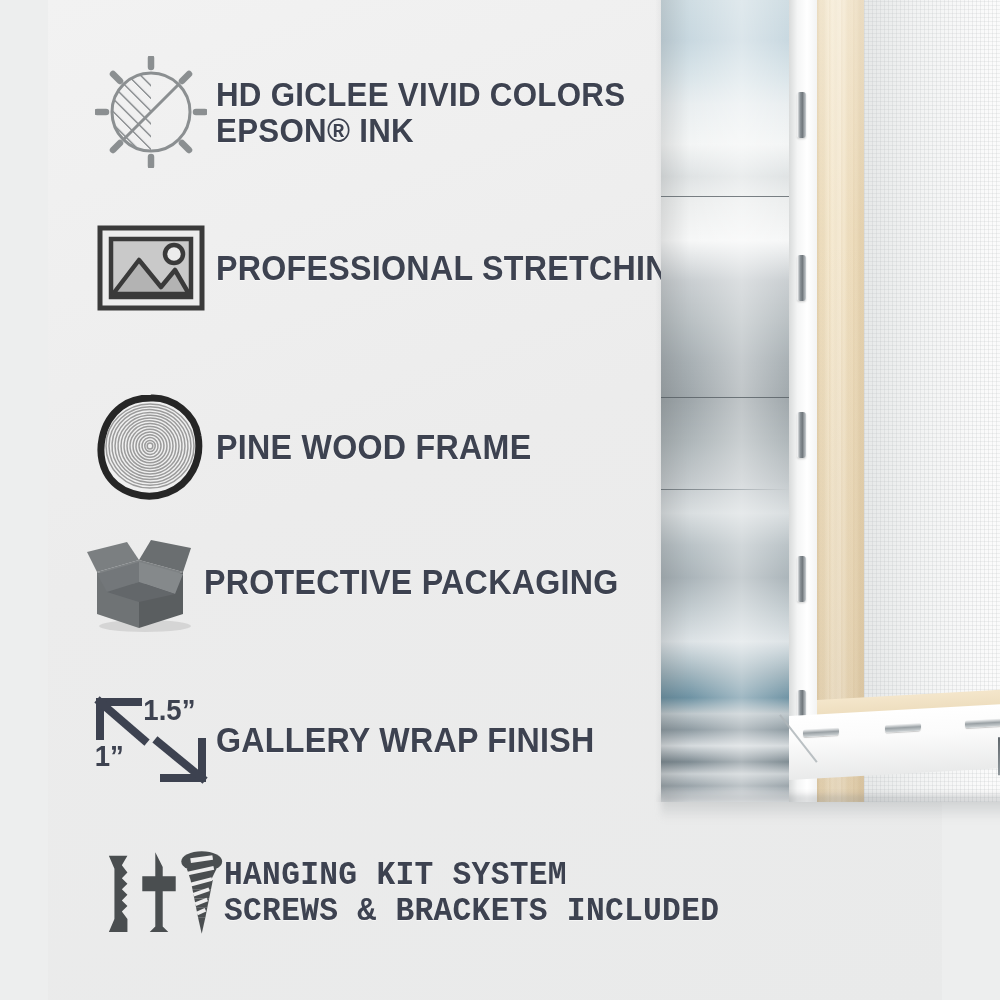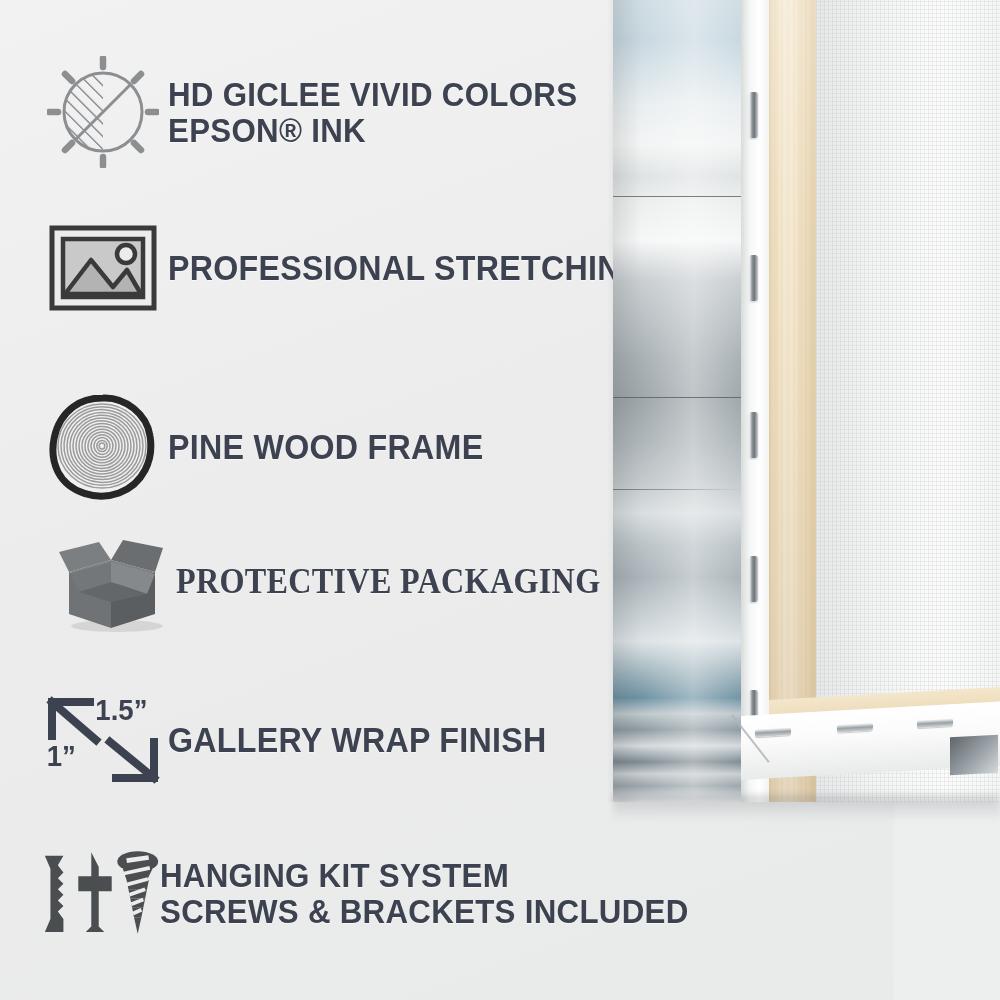--- a/index.html
+++ b/index.html
@@ -3,21 +3,21 @@
 <meta charset="utf-8">
 <style>
   html,body{margin:0;padding:0;}
   body{
     width:1000px;height:1000px;
     background:#edeeee;
     font-family:"Liberation Sans",sans-serif;
     overflow:hidden;position:relative;
   }
   #stage{position:absolute;inset:0;width:894px;height:1000px;
-    background:linear-gradient(160deg,#f2f2f2 0%,#ececec 45%,#e9eaea 100%);}
+    background:linear-gradient(160deg,#f2f2f2 0%,#ececec 45%,#e9eaea 100%);margin-left:48px;}
 
   
   .features{position:absolute;left:0;top:0;width:660px;height:1000px;}
   .row{position:absolute;display:flex;align-items:center;}
   .icon-cell{width:130px;display:flex;justify-content:center;flex:0 0 130px;}
   .label{
     color:#3d4250;
     font-weight:bold;
     font-size:35px;
     line-height:1.06;
@@ -25,23 +25,23 @@
     transform:scaleX(.92);
     transform-origin:left center;
     white-space:nowrap;
     text-shadow:0 1px 0 rgba(255,255,255,.55);
   }
   .label.two{font-size:34px;}
 
   #row0{left:38px;top:56px;}
   #row1{left:38px;top:222px;}
   #row2{left:38px;top:394px;}
-  #row3{left:46px;top:530px;font-family:Liberation Serif, serif;}
+  #row3{left:26px;top:530px;}
   #row4{left:38px;top:688px;}
-  #row5{left:30px;top:845px;}
+  #row5{left:46px;top:845px;font-family:Liberation Mono, monospace;}
 
   .measure-wrap{position:relative;width:130px;height:104px;}
   .m-text{position:absolute;color:#3d4250;font-weight:bold;font-size:29px;letter-spacing:0px;transform:scaleX(.95);}
   #m15{left:56px;top:6px;}
   #m1{left:8px;top:52px;}
 
   
   .photo{
     position:absolute;left:613px;top:0;width:387px;height:802px;
     overflow:hidden;

